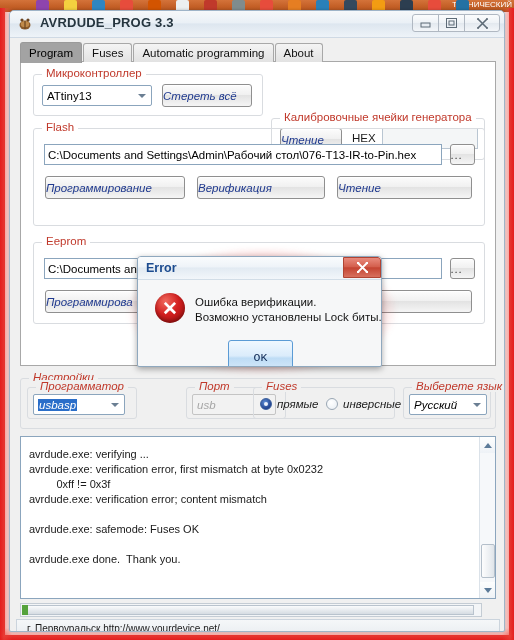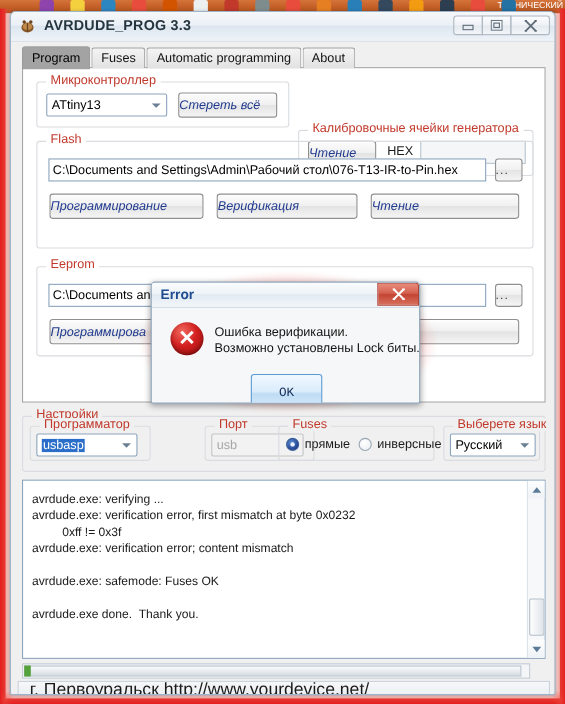--- a/index.html
+++ b/index.html
@@ -312,21 +312,21 @@
     width: 6px; height: 10px;
     background: #55a23c;
   }
 
   
   #statusbar {
     position: absolute; left: 6px; top: 608px;
     width: 484px; height: 18px;
     background: linear-gradient(180deg,#f5f7f9,#e9edf1);
     border: 1px solid #cbd4dd;
-    font-size: 16px; color: #1b1b1b;
+    font-size: 10px; color: #1b1b1b;
     display: flex; align-items: center;
     padding-left: 10px;
     z-index: 3;
     white-space: nowrap;
   }
 
   
   #dlgglow {
     position: absolute;
     left: 128px; top: 248px;
@@ -523,21 +523,21 @@
         <div class="btn" style="left:163px; top:47px; width:128px;">
           <span></span>
         </div>
         <div class="btn" style="left:303px; top:47px; width:135px;">
           <span>Чтение</span>
         </div>
       </div>
 
     </div>
 
-    <div class="gbox onform" style="left:10px; top:367px; width:476px; height:51px;">
+    <div class="gbox onform" style="left:10px; top:367px; width:476px; height:51px;font-style:italic;">
       <span class="gtitle">Настройки</span>
 
       <div class="gbox onform" style="left:6px; top:8px; width:110px; height:32px;">
         <span class="gtitle">Программатор</span>
         <div class="combo" style="left:5px; top:6px; width:92px;">
           <span class="sel">usbasp</span>
           <span class="arrow"></span>
         </div>
       </div>
 

